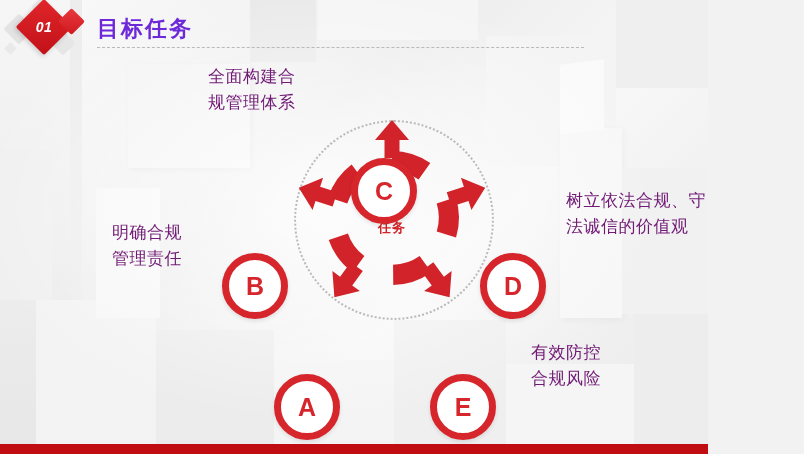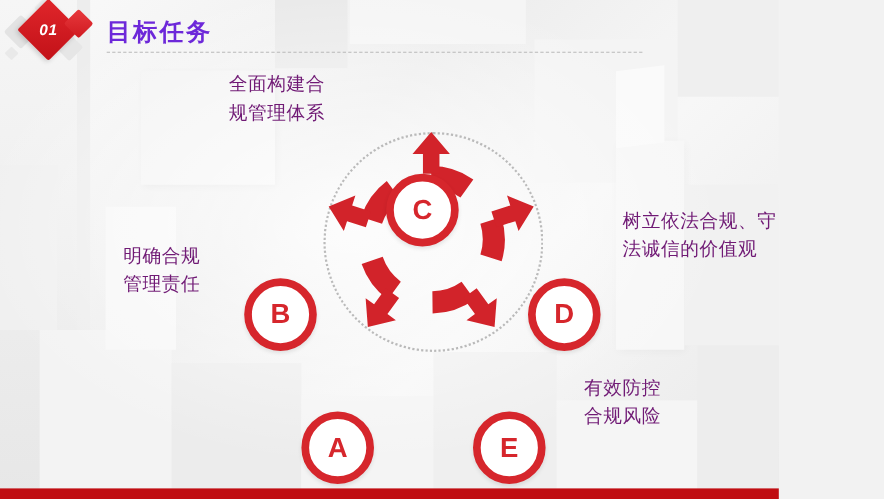--- a/index.html
+++ b/index.html
@@ -172,20 +172,24 @@
         <g>
           <use href="#seg" transform="rotate(0 86 86)"></use>
           <use href="#seg" transform="rotate(72 86 86)"></use>
           <use href="#seg" transform="rotate(144 86 86)"></use>
           <use href="#seg" transform="rotate(216 86 86)"></use>
           <use href="#seg" transform="rotate(288 86 86)"></use>
         </g>
       </svg>
     </div>
 
+    <div class="hub-label">
+      <span>目标</span>
+      <span>任务</span>
+    </div>
 
     <div class="node node-c">C</div>
     <div class="node node-b">B</div>
     <div class="node node-a">A</div>
     <div class="node node-d">D</div>
     <div class="node node-e">E</div>
 
     <div class="cap cap-c">全面构建合
 规管理体系</div>
     <div class="cap cap-b">明确合规

